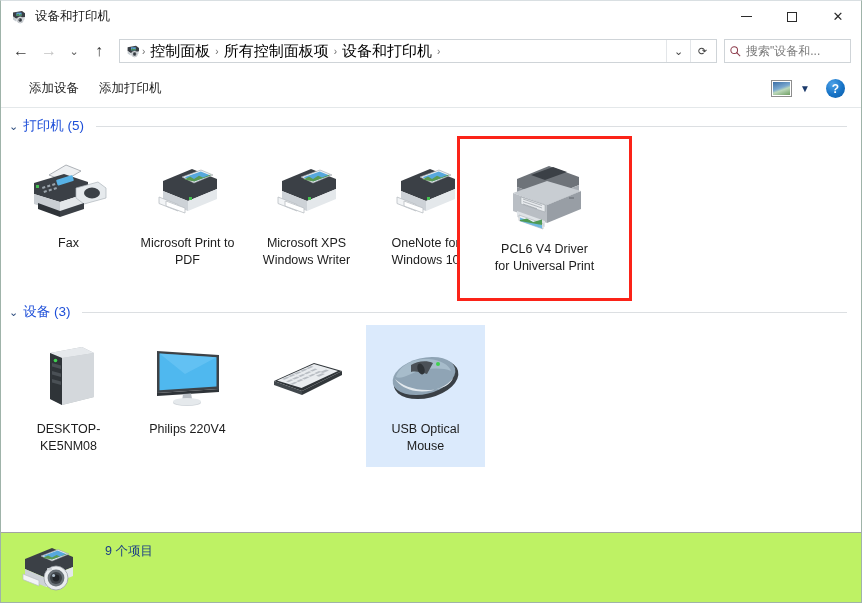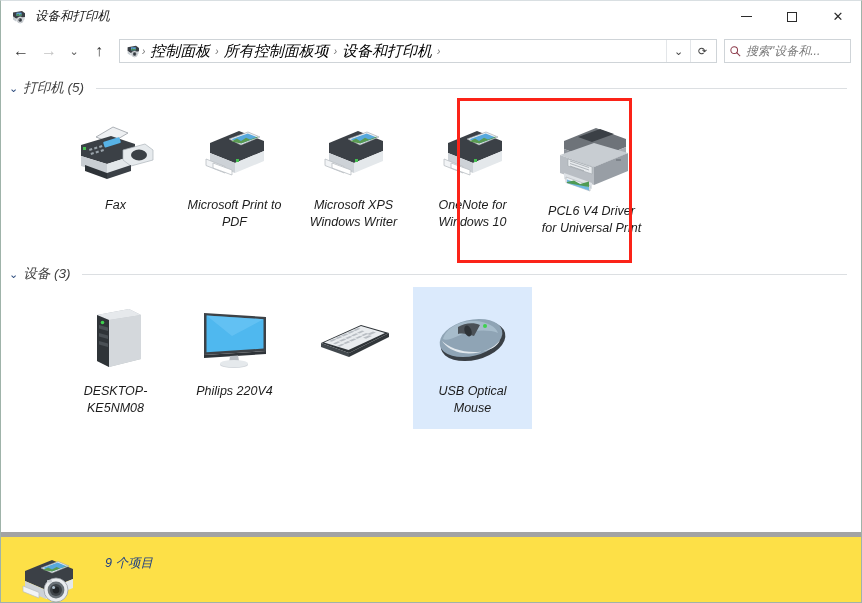--- a/index.html
+++ b/index.html
@@ -10,21 +10,21 @@
     overflow: hidden;
   }
   .window {
     position: relative;
     width: 862px; height: 603px;
     background: #ffffff;
     border-left: 1px solid #9fb3a9;
     border-right: 1px solid #9fb3a9;
     border-bottom: 1px solid #9fb3a9;
     border-top: 1px solid #d9dfe2;
-    display: flex; flex-direction: column; font-style: italic;
+    display: flex; flex-direction: column;
   }
 
   
   .titlebar {
     height: 31px; min-height: 31px;
     display: flex; align-items: center;
     background: #ffffff;
     position: relative;
   }
   .title-icon { margin-left: 9px; width: 17px; height: 17px; position: relative; }
@@ -108,24 +108,24 @@
   
   .content {
     flex: 1; position: relative; overflow: hidden; background: #ffffff;
   }
   .group-header {
     display: flex; align-items: center; gap: 5px;
     padding: 0 14px 0 8px; height: 26px;
     margin-top: 5px;
   }
   .gh-chev { font-size: 11px; color: #2b4a7d; }
-  .gh-label { font-size: 13.5px; color: #404040; white-space: nowrap; }
+  .gh-label { font-size: 13.5px; color: #1d4ed8; white-space: nowrap; }
   .gh-rule { flex: 1; height: 1px; background: #dcdfe2; margin-left: 7px; }
 
-  .tile-row { display: flex; padding-left: 8px; margin-left: 47px; }
+  .tile-row { display: flex; padding-left: 8px; }
   .tile {
     width: 119px; padding-top: 16px;
     display: flex; flex-direction: column; align-items: center;
     position: relative;
   }
   .tile.selected { background: #dbeafc; }
   .tile-icon {
     width: 86px; height: 72px; position: relative;
     display: flex; align-items: center; justify-content: center;
   }
@@ -137,24 +137,24 @@
   
   .red-box {
     position: absolute;
     border: 3px solid #fb2318;
     pointer-events: none;
   }
 
   
   .statusbar {
     height: 70px; min-height: 70px;
-    background: #fde047;
-    border-top: 5px solid #a3a3a3;
+    background: #bef264;
+    border-top: 1px solid #a3a3a3;
     display: flex; align-items: flex-start;
-    padding: 8px 0 0 18px;
+    padding: 0 0 0 18px;
   }
   .sb-icon { width: 60px; height: 52px; position: relative; flex: none; margin-top: 10px; }
   .sb-text { font-size: 12.5px; color: #1b3d86; margin-left: 26px; margin-top: 10px; }
 </style>
 </head>
 <body>
 
 <div class="window">
 
   <div class="titlebar">
@@ -231,20 +231,29 @@
 
     <div class="searchbox">
       <svg viewBox="0 0 14 14" width="13" height="13" style="flex:none;margin-right:4px;">
         <circle cx="5.6" cy="5.6" r="3.6" fill="none" stroke="#8c3a4a" stroke-width="1.1"></circle>
         <line x1="8.3" y1="8.3" x2="12" y2="12" stroke="#8c3a4a" stroke-width="1.1"></line>
       </svg>
       <span class="search-ph">搜索"设备和...</span>
     </div>
   </div>
 
+  <div class="toolbar">
+    <div class="tb-item">添加设备</div>
+    <div class="tb-item">添加打印机</div>
+    <div class="tb-right">
+      <div class="tb-viewicon"></div>
+      <div class="tb-chev">▼</div>
+      <div class="help-btn">?</div>
+    </div>
+  </div>
 
   <div class="content">
 
     <div class="group-header">
       <span class="gh-chev">⌄</span>
       <span class="gh-label">打印机 (5)</span>
       <span class="gh-rule"></span>
     </div>
 
     <div class="tile-row">

